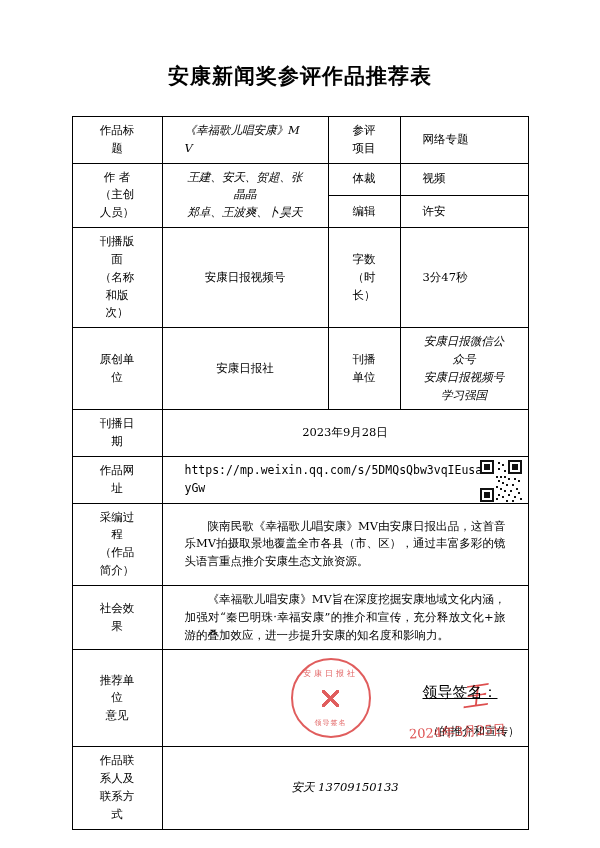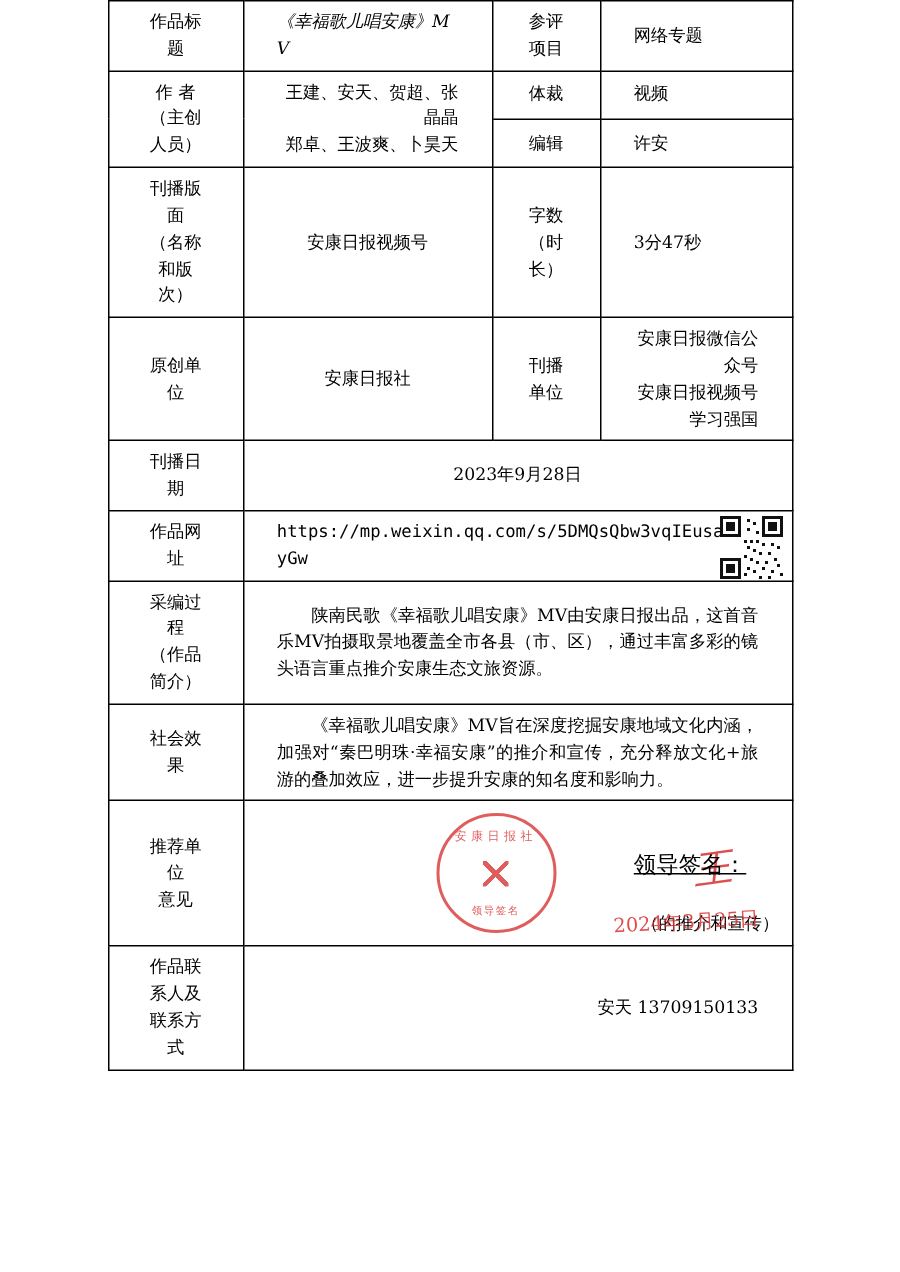--- a/index.html
+++ b/index.html
@@ -49,22 +49,23 @@
     width: 88px;
     font-size: 11.5px;
     line-height: 1.5;
   }
   .lbl2 {
     text-align: center;
     width: 66px;
     font-size: 11.5px;
   }
   .val {
-    text-align: right;
+    text-align: center;
     padding-left: 10px;
+    font-style: italic;
   }
   .val-c {
   }
   .big-c {
     text-align: center;
     font-size: 12.5px;
   }
   .title-val {
     font-size: 12.5px;
     padding-left: 8px;
@@ -164,20 +165,21 @@
   }
   .multi {
     white-space: pre-line;
   }
 </style>
 </head>
 <body>
 
 <div class="page">
 
+  <div class="doc-title">安康新闻奖参评作品推荐表</div>
 
   <table class="form">
     <colgroup>
       <col style="width:90px">
       <col style="width:166px">
       <col style="width:72px">
       <col style="width:128px">
     </colgroup>
     <tbody>
       <tr>

